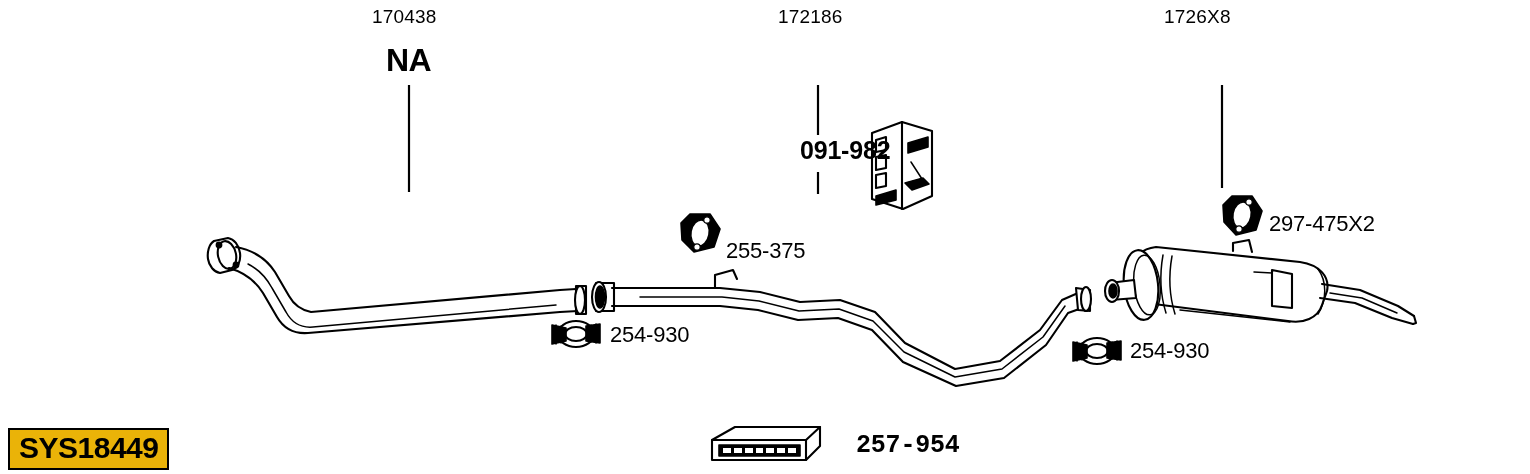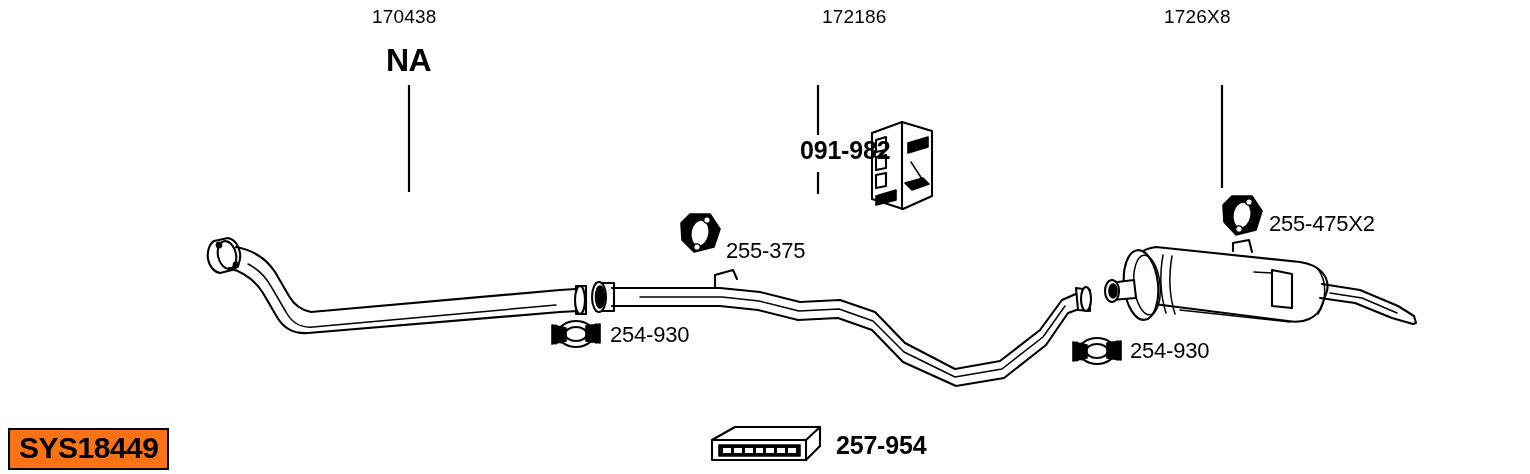--- a/index.html
+++ b/index.html
@@ -46,21 +46,21 @@
   .syscode {
     position: absolute;
     left: 8px;
     top: 428px;
     border: 2px solid #000;
     padding: 2px 9px 4px 9px;
     font-size: 30px;
     font-weight: bold;
     letter-spacing: -0.5px;
     line-height: 1.05;
-    background: #f97316;
+    background: #eab308;
   }
   svg.art {
     position: absolute;
     left: 0;
     top: 0;
     width: 1530px;
     height: 474px;
   }
   .stroke {
     fill: none;
@@ -239,27 +239,27 @@
         <rect x="777" y="448" width="8" height="5"></rect>
         <rect x="788" y="448" width="8" height="5"></rect>
       </g>
     </g>
 
   </svg>
 
   <div class="lbl lbl-small" style="left:372px; top:7px;">170438</div>
   <div class="lbl lbl-big" style="left:386px; top:44px;">NA</div>
 
-  <div class="lbl lbl-small" style="left:778px; top:7px;margin-left:44px;">172186</div>
+  <div class="lbl lbl-small" style="left:778px; top:7px;">172186</div>
 
   <div class="lbl lbl-small" style="left:1164px; top:7px;">1726X8</div>
 
   <div class="lbl lbl-mid" style="left:760px; top:138px;margin-left:40px;">091-982</div>
 
   <div class="lbl lbl-part" style="left:726px; top:240px;">255-375</div>
-  <div class="lbl lbl-part" style="left:1269px; top:213px;">255-475X2</div>
+  <div class="lbl lbl-part" style="left:1269px; top:213px;">297-475X2</div>
   <div class="lbl lbl-part" style="left:610px; top:324px;">254-930</div>
   <div class="lbl lbl-part" style="left:1130px; top:340px;">254-930</div>
-  <div class="lbl lbl-mid" style="left:836px; top:433px;">257-954</div>
+  <div class="lbl lbl-mid" style="left:856px; top:433px;font-family:Liberation Mono, monospace;">257-954</div>
 
   <div class="syscode">SYS18449</div>
 
 </div>
 
 </body></html>

